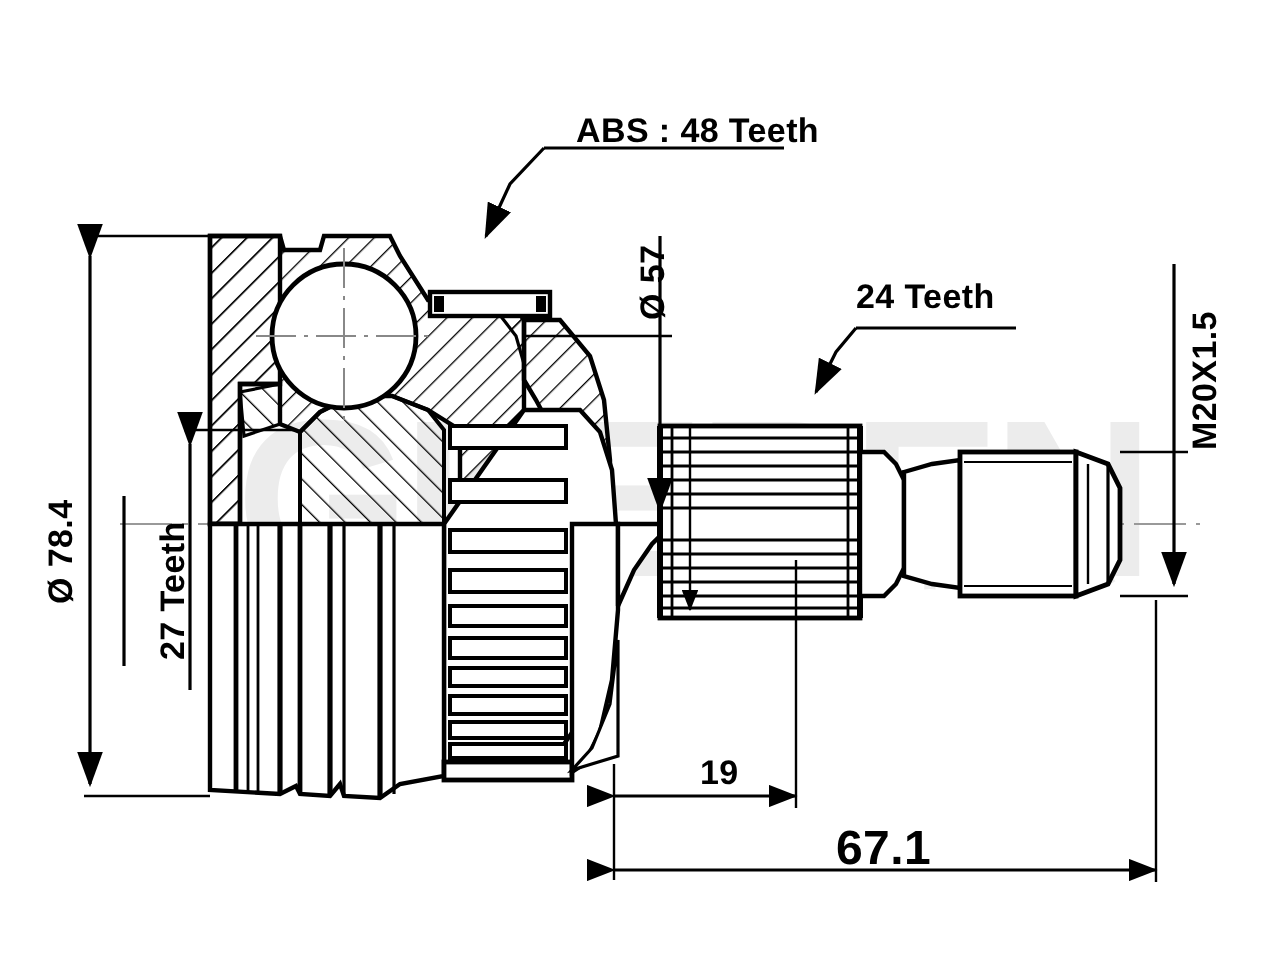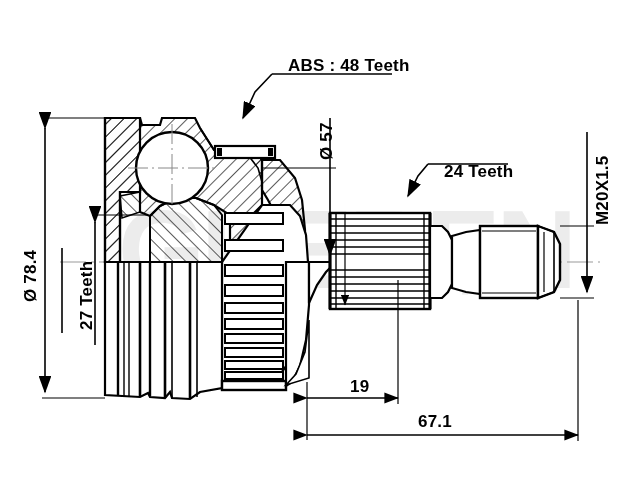--- a/index.html
+++ b/index.html
@@ -204,25 +204,25 @@
       <line x1="272" y1="74" x2="392" y2="74"></line>
       <line x1="428" y1="164" x2="508" y2="164"></line>
       <line x1="62" y1="248" x2="62" y2="333"></line>
     </g>
   </svg>
 
   <div class="lbl" style="left:272px;top:57px;margin-left:16px;">ABS : 48 Teeth</div>
 
   <div class="lbl vert" style="left:318px;top:160px;transform:rotate(-90deg);">Ø 57</div>
 
-  <div class="lbl" style="left:428px;top:163px;margin-left:16px;">24 Teeth</div>
+  <div class="lbl" style="left:428px;top:140px;">24 Teeth</div>
 
   <div class="lbl vert" style="left:594px;top:225px;transform:rotate(-90deg);">M20X1.5</div>
 
   <div class="lbl vert" style="left:22px;top:302px;transform:rotate(-90deg);">Ø 78.4</div>
 
   <div class="lbl vert" style="left:78px;top:330px;transform:rotate(-90deg);">27 Teeth</div>
 
   <div class="lbl" style="left:350px;top:378px;">19</div>
 
-  <div class="lbl" style="left:418px;top:413px;font-size:17px;">67.1</div>
+  <div class="lbl" style="left:418px;top:413px;font-size:24px;">67.1</div>
 
 </div>
 
 </body></html>

